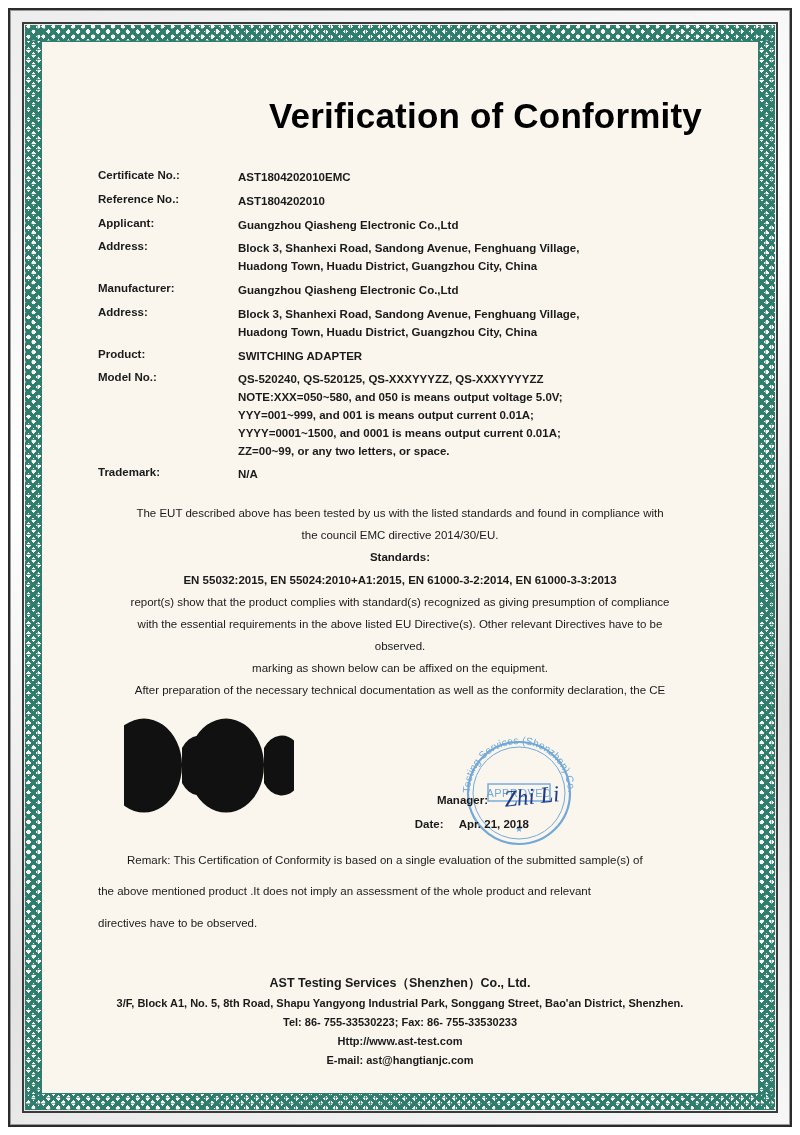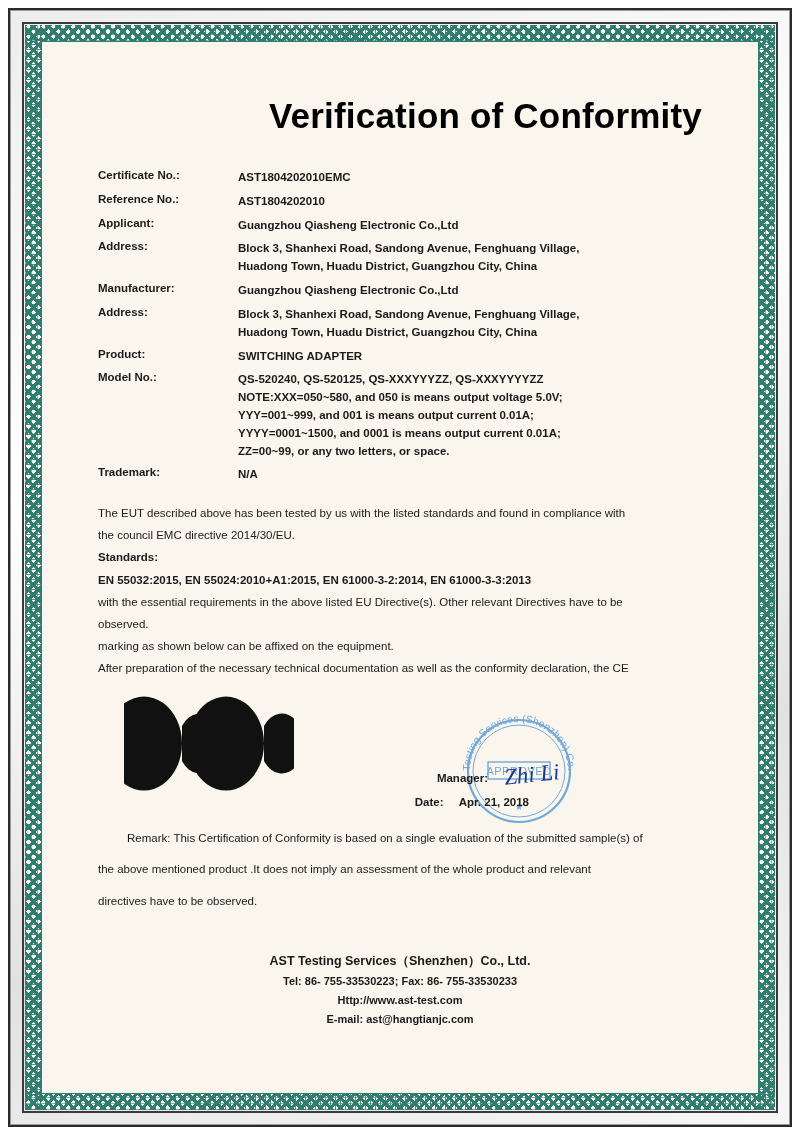--- a/index.html
+++ b/index.html
@@ -114,21 +114,21 @@
     line-height: 1.55;
   }
   .val-line { display: block; }
   .model-note { font-weight: bold; font-size: 11px; line-height: 1.5; }
   .body-block {
     margin-top: 16px;
     font-size: 11.5px;
     line-height: 1.75;
     color: #1a1a1a;
   }
-  .body-block p { margin: 0 0 2px 0; }
+  .body-block p { margin: 0 0 2px 0; text-align: center; }
   .standards-label { font-weight: bold; margin-top: 4px; }
   .standards-list { font-weight: bold; }
   .ce-row {
     position: relative;
     margin-top: 18px;
     height: 120px;
   }
   .ce-mark {
     position: absolute;
     left: 26px;
@@ -262,20 +262,21 @@
           </td>
         </tr>
       </tbody>
     </table>
 
     <div class="body-block">
       <p>The EUT described above has been tested by us with the listed standards and found in compliance with</p>
       <p>the council EMC directive 2014/30/EU.</p>
       <p class="standards-label">Standards:</p>
       <p class="standards-list">EN 55032:2015, EN 55024:2010+A1:2015, EN 61000-3-2:2014, EN 61000-3-3:2013</p>
+      <p>report(s) show that the product complies with standard(s) recognized as giving presumption of compliance</p>
       <p>with the essential requirements in the above listed EU Directive(s). Other relevant Directives have to be</p>
       <p>observed.</p>
       <p>marking as shown below can be affixed on the equipment.</p>
       <p>After preparation of the necessary technical documentation as well as the conformity declaration, the CE</p>
     </div>
 
     <div class="ce-row">
       <svg class="ce-mark" viewBox="0 0 170 95">
         <path d="M60 47.5 A 38 47 0 1 0 60 47.6 L 60 30 A 22 30 0 1 1 60 65 Z" fill="#111" transform="translate(-2,0)"></path>
         <path d="M152 47.5 A 38 47 0 1 0 152 47.6 L 152 30 A 22 30 0 1 1 152 65 Z" fill="#111" transform="translate(-12,0)"></path>
@@ -309,19 +310,20 @@
       <p>
         <b>Remark:</b>
         <span>This Certification of Conformity is based on a single evaluation of the submitted sample(s) of</span>
       </p>
       <p>the above mentioned product .It does not imply an assessment of the whole product and relevant</p>
       <p>directives have to be observed.</p>
     </div>
 
     <div class="footer">
       <div class="company">AST Testing Services（Shenzhen）Co., Ltd.</div>
+      <div class="small">3/F, Block A1, No. 5, 8th Road, Shapu Yangyong Industrial Park, Songgang Street, Bao'an District, Shenzhen.</div>
       <div class="small">Tel: 86- 755-33530223; Fax: 86- 755-33530233</div>
       <div class="small">Http://www.ast-test.com</div>
       <div class="small">E-mail: ast@hangtianjc.com</div>
     </div>
 
   </div>
 </div>
 
 </body></html>

